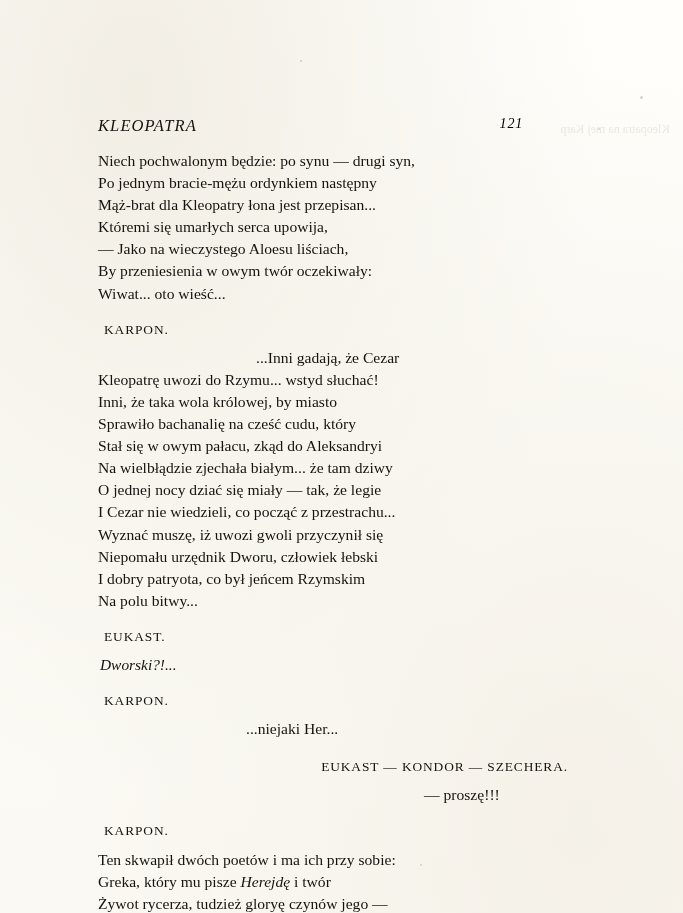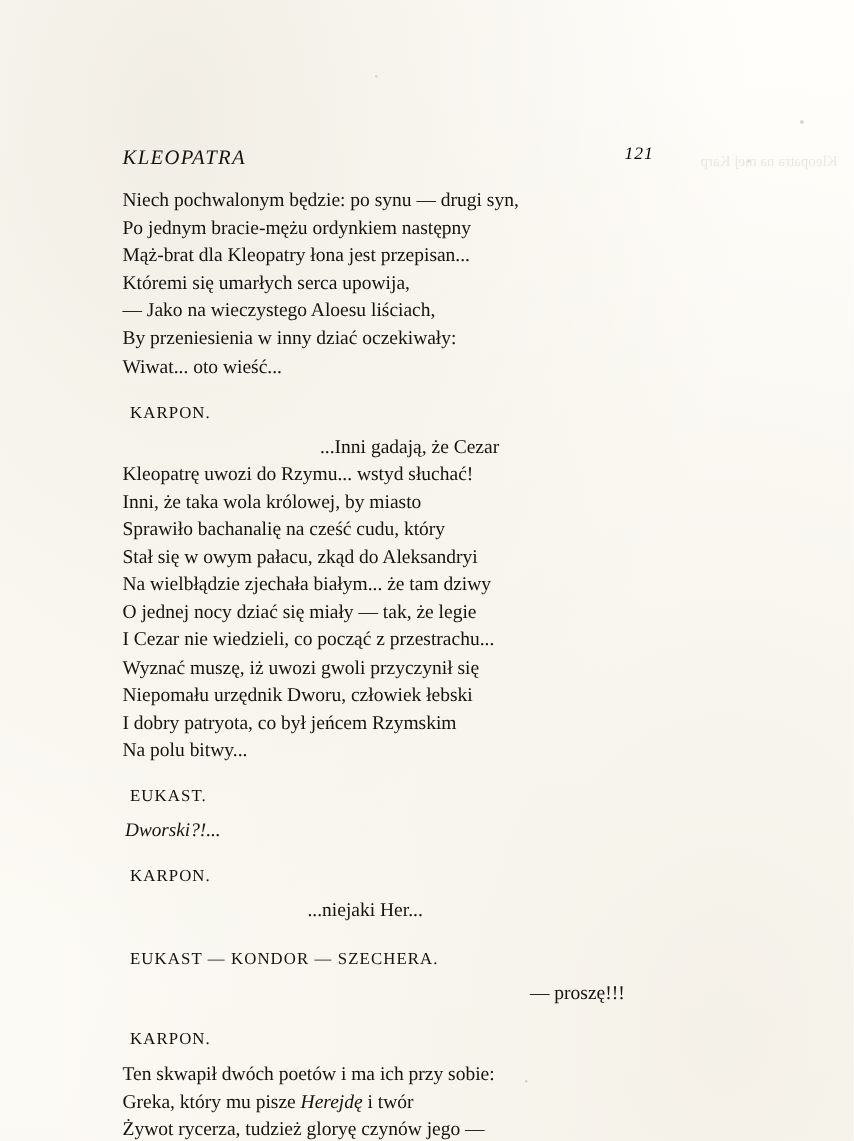--- a/index.html
+++ b/index.html
@@ -97,21 +97,21 @@
   .stage-dir {
     font-style: italic;
     font-size: 15.4px;
     margin: 4px 0 0 0;
     padding-left: 2px;
   }
   .indent-big { padding-left: 158px; }
   .indent-med { padding-left: 148px; }
   .indent-right { padding-left: 326px; }
   .group-speaker {
-    text-align: left;
+    text-align: right;
     font-size: 13.4px;
     letter-spacing: 0.9px;
     margin: 16px 0 6px 0;
     padding-left: 6px;
   }
   .ital { font-style: italic; }
   
   .speck {
     position: absolute;
     background: #b9b2a4;
@@ -146,21 +146,21 @@
     </div>
 
     <div class="body-block">
 
       <div>
         <p class="verse-line">Niech pochwalonym będzie: po synu — drugi syn,</p>
         <p class="verse-line">Po jednym bracie-mężu ordynkiem następny</p>
         <p class="verse-line">Mąż-brat dla Kleopatry łona jest przepisan...</p>
         <p class="verse-line">Któremi się umarłych serca upowija,</p>
         <p class="verse-line">— Jako na wieczystego Aloesu liściach,</p>
-        <p class="verse-line">By przeniesienia w inny dziać oczekiwały:</p>
+        <p class="verse-line">By przeniesienia w owym twór oczekiwały:</p>
         <p class="verse-line">Wiwat... oto wieść...</p>
       </div>
 
       <div class="speaker">KARPON.</div>
 
       <div>
         <p class="verse-line indent-big">...Inni gadają, że Cezar</p>
         <p class="verse-line">Kleopatrę uwozi do Rzymu... wstyd słuchać!</p>
         <p class="verse-line">Inni, że taka wola królowej, by miasto</p>
         <p class="verse-line">Sprawiło bachanalię na cześć cudu, który</p>

